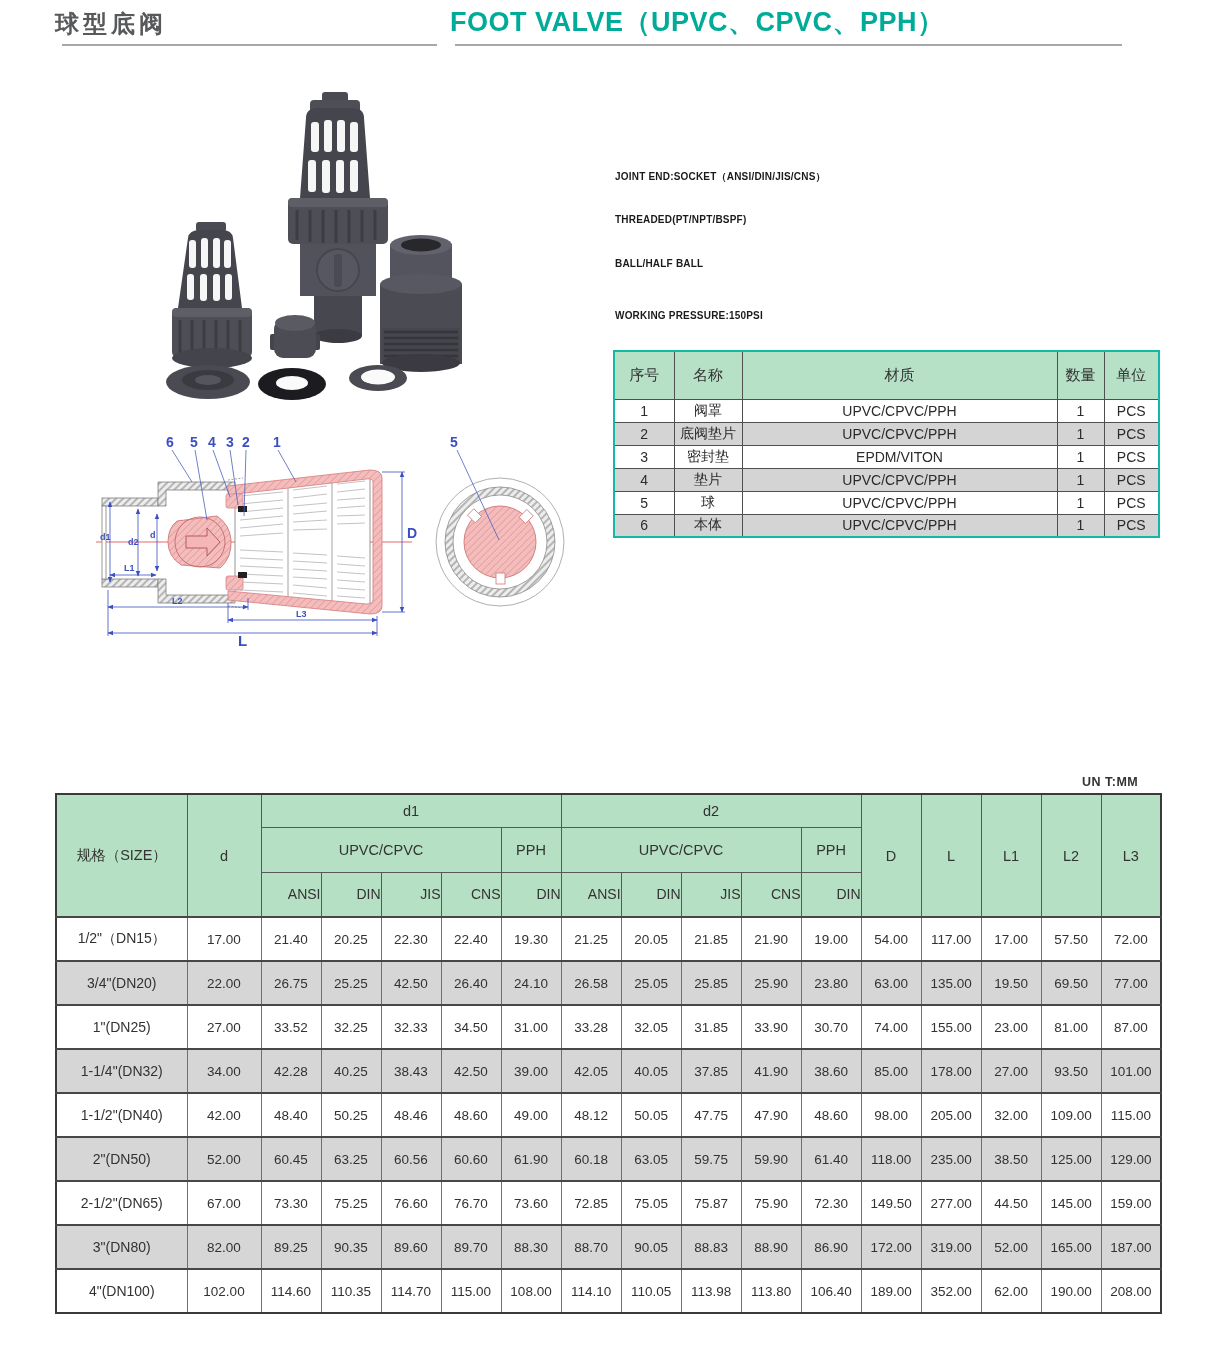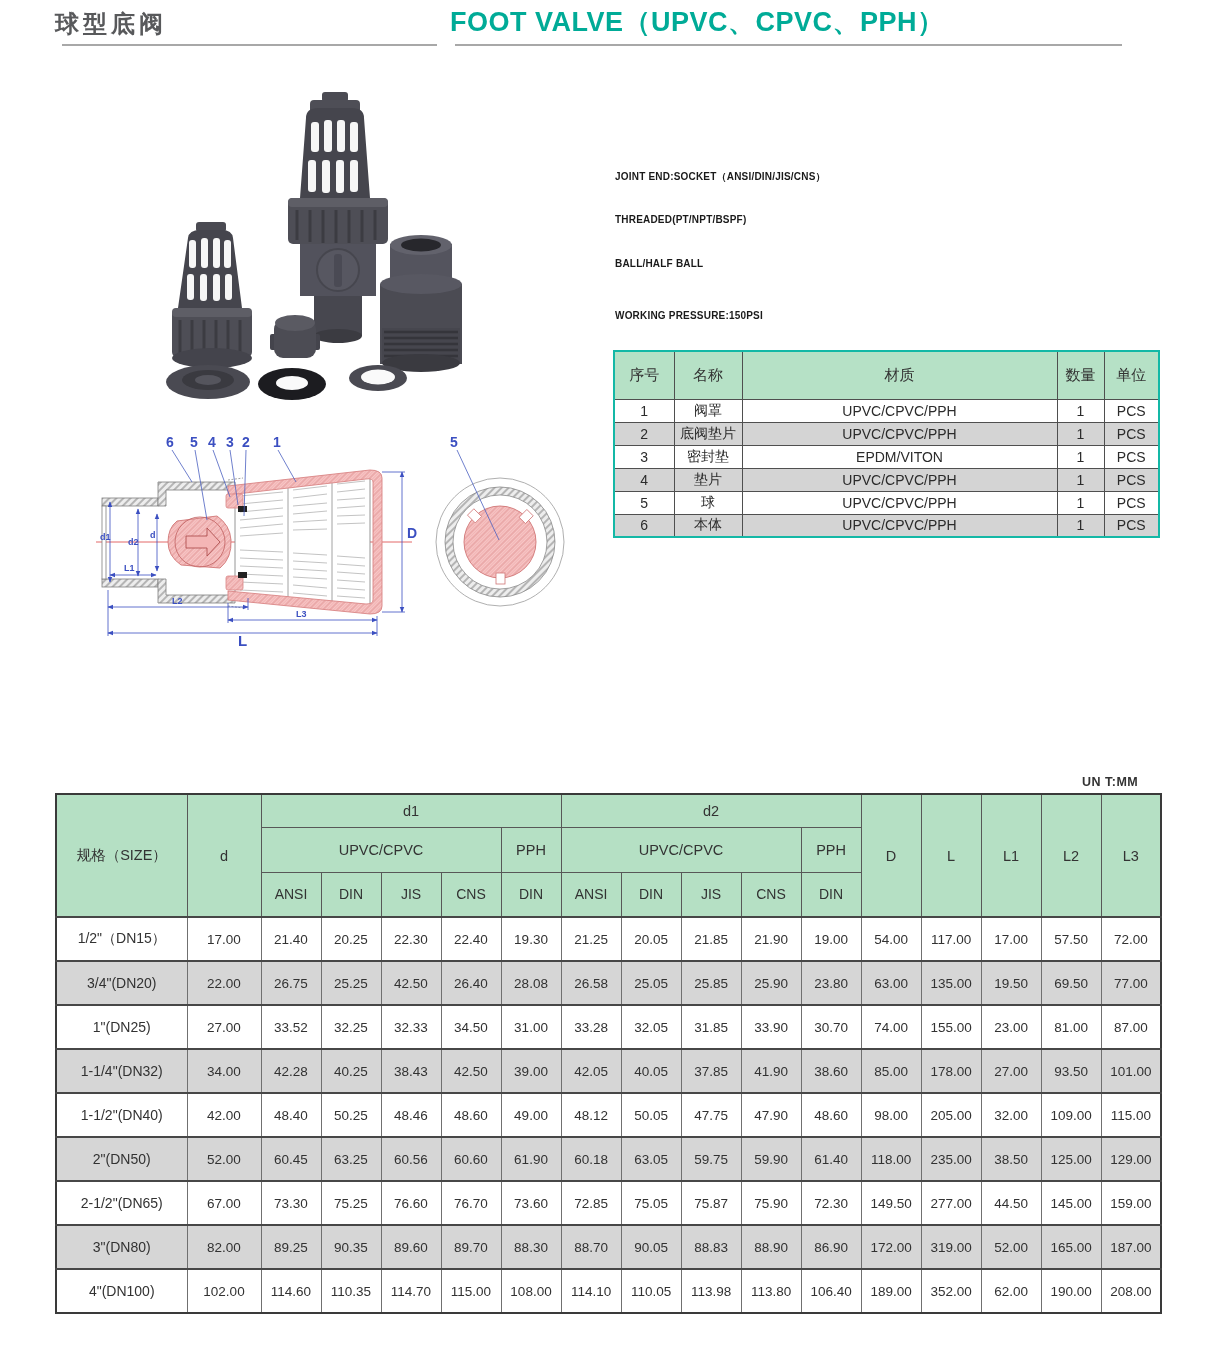--- a/index.html
+++ b/index.html
@@ -34,21 +34,21 @@
 
   .unit-note { position:absolute; left:1068px; top:775px; font-size:12.5px; font-weight:bold;
                color:#333; letter-spacing:0.5px;margin-left:14px; }
 
   .dims { position:absolute; left:55px; top:793px; width:1105px; text-align:center;
           color:#323232; border:2px solid #3a3a3a; }
   .dims th { background:#b5e0c4; font-weight:normal; font-size:14.5px;
              border:1px solid #585858; color:#333; }
   .dims .r1 .grp { height:33px; }
   .dims .r2 th { height:45px; }
-  .dims .r3 th { height:45px; font-size:14px; }
+  .dims .r3 th { height:45px; font-size:14px;text-align:right; }
   .dims td { font-size:13.5px; height:44px; border:1px solid #707070;
              border-top:2px solid #474747; background:#fff; }
   .dims td:first-child { font-size:14px; }
   .dims tr.stripe td { background:#d6d6d6; }
 </style>
 </head>
 <body>
 
 <div class="page">
 
@@ -446,21 +446,21 @@
           <td>57.50</td>
           <td>72.00</td>
         </tr>
         <tr class="stripe">
           <td>3/4"(DN20)</td>
           <td>22.00</td>
           <td>26.75</td>
           <td>25.25</td>
           <td>42.50</td>
           <td>26.40</td>
-          <td>28.08</td>
+          <td>24.10</td>
           <td>26.58</td>
           <td>25.05</td>
           <td>25.85</td>
           <td>25.90</td>
           <td>23.80</td>
           <td>63.00</td>
           <td>135.00</td>
           <td>19.50</td>
           <td>69.50</td>
           <td>77.00</td>

